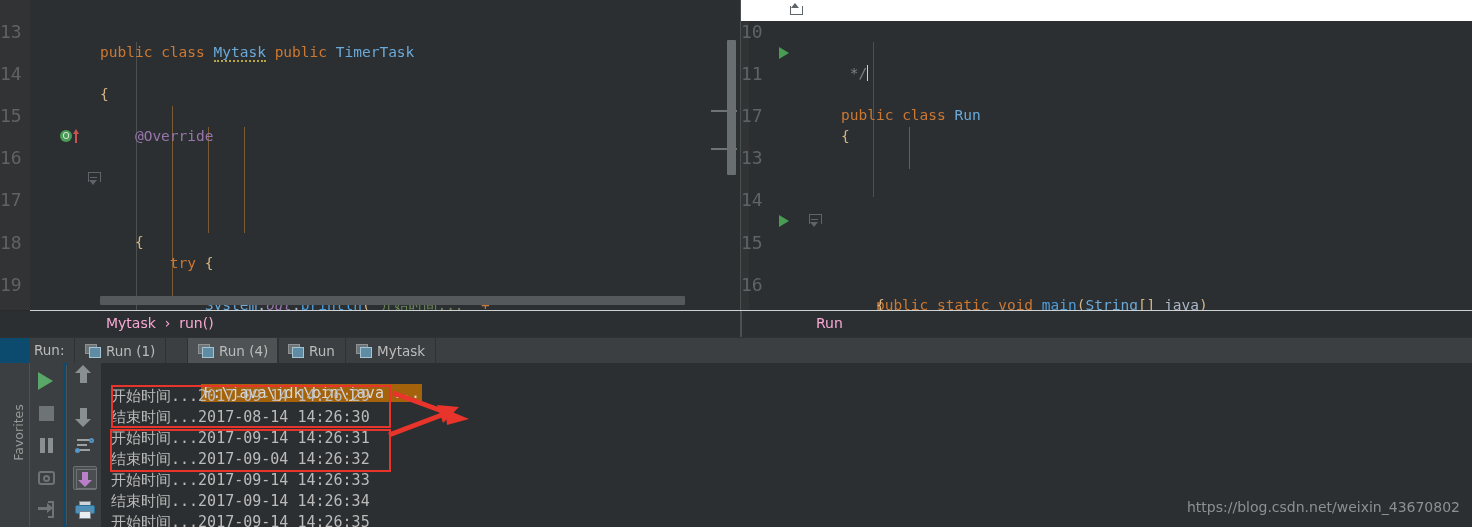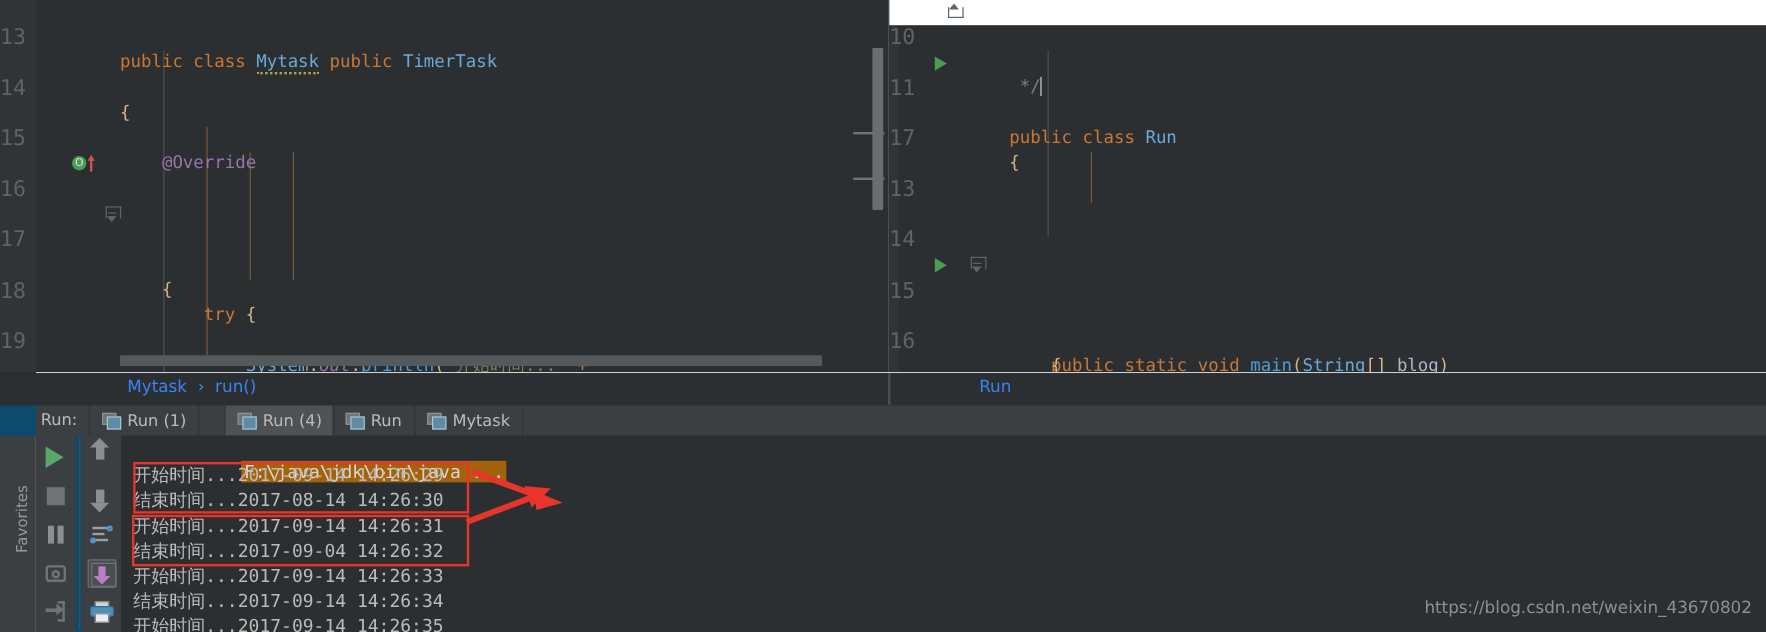--- a/index.html
+++ b/index.html
@@ -98,21 +98,21 @@
   
   .vscroll { position: absolute; right: 4px; top: 40px; width: 9px; height: 135px; background: #696e70; border-radius: 1px; }
   .vs-mark { position: absolute; right: 3px; width: 26px; height: 2px; background: #6e7476; }
   .hscroll { position: absolute; left: 100px; top: 296px; width: 585px; height: 9px; background: #55595b; border-radius: 1px; }
 
   
   .breadcrumb-bar { position: absolute; left: 0; top: 311px; width: 1472px; height: 27px; background: #2b2f31; }
   .bc-left  { position: absolute; left: 30px; top: 0; width: 710px; height: 27px; background: #30353700; }
   .bc-right { position: absolute; left: 744px; top: 0; width: 728px; height: 27px; }
   .bc-sep-v { position: absolute; left: 740px; top: 0; width: 2px; height: 27px; background: #4a4f51; }
-  .bc-text { position: absolute; top: 4px; color: #3b82f6; font-size: 14px; font-family: "DejaVu Sans", sans-serif; white-space: pre; }
+  .bc-text { position: absolute; top: 4px; color: #f9a8d4; font-size: 14px; font-family: "DejaVu Sans", sans-serif; white-space: pre; }
   .bc-top-line { position: absolute; left: 30px; top: 310px; width: 1442px; height: 1px; background: #cfd2d4; }
 
   
   .run-window { position: absolute; left: 0; top: 338px; width: 1472px; height: 189px; background: #0c4a6e; }
   .run-tabbar { position: absolute; left: 30px; top: 0; width: 1442px; height: 25px; background: #3c3f41; }
   .run-label { position: absolute; left: 4px; top: 4px; color: #bbbbbb; font-size: 13.5px; font-family: "DejaVu Sans", sans-serif; }
   .rt {
     position: absolute; top: 0; height: 25px; border-left: 1px solid #2f3133; border-right: 1px solid #2f3133;
     color: #bbbbbb; font-size: 13.5px; font-family: "DejaVu Sans", sans-serif;
     display: flex; align-items: center; gap: 6px; padding: 0 10px; cursor: default;
@@ -289,21 +289,21 @@
         </div>
 
         <div class="row" style="top:84px">
           <span class="lnum">14</span>
         </div>
 
         <div class="row" style="top:105px">
           <span class="lnum">15</span>
           <span class="run-tri"></span>
           <span class="fold-arrow" style="left:68px;"><span></span></span>
-          <span class="code">    <span class="kw">public</span> <span class="kw">static</span> <span class="kw">void</span> <span class="mth">main</span><span class="par">(</span><span class="cls">String</span><span class="par">[]</span> <span class="plain">blog</span><span class="par">)</span></span>
+          <span class="code">    <span class="kw">public</span> <span class="kw">static</span> <span class="kw">void</span> <span class="mth">main</span><span class="par">(</span><span class="cls">String</span><span class="par">[]</span> <span class="plain">java</span><span class="par">)</span></span>
         </div>
 
         <div class="row" style="top:126px">
           <span class="lnum">16</span>
           <span class="code par">    {</span>
         </div>
 
         <div class="row" style="top:147px">
           
           

